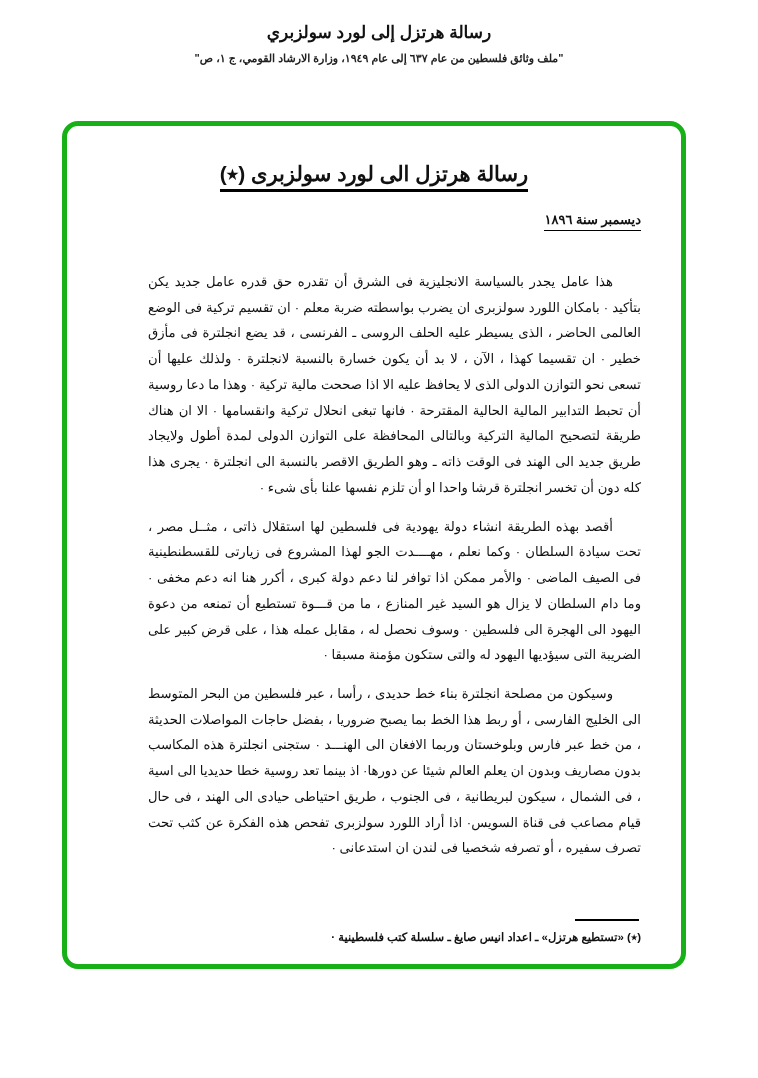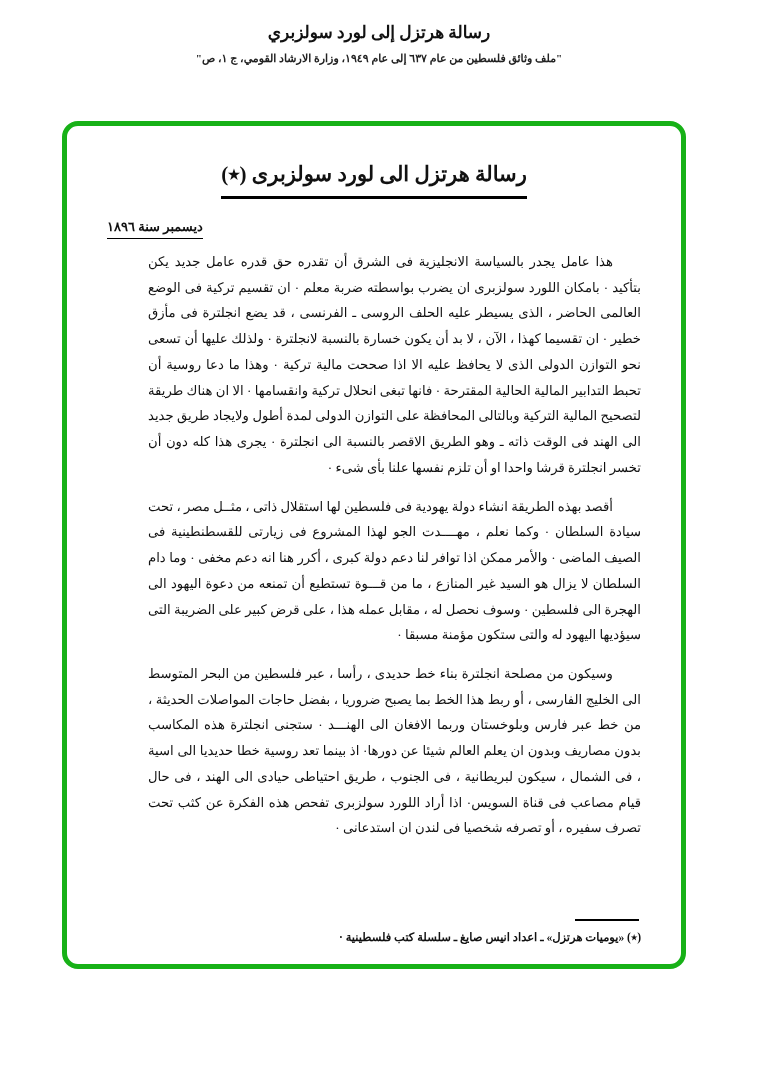--- a/index.html
+++ b/index.html
@@ -5,21 +5,21 @@
   html, body {
     margin: 0;
     padding: 0;
     background: #ffffff;
   }
   .page {
     position: relative;
     width: 758px;
     height: 1078px;
     background: #ffffff;
-    font-family: Liberation Serif, serif;
+    font-family: Liberation Sans, sans-serif;
     direction: rtl;
     color: #111;
     overflow: hidden;
   }
 
   
   .page-header {
     position: absolute;
     top: 22px;
     left: 0;
@@ -57,26 +57,26 @@
   }
 
   .doc-title {
     text-align: center;
     margin-bottom: 18px;
   }
   .doc-title .title-text {
     display: inline-block;
     font-size: 21px;
     font-weight: bold;
-    padding-bottom: 9px;
+    padding-bottom: 3px;
     border-bottom: 3px solid #000;
   }
   .doc-date {
-    text-align: left;
-    margin-bottom: 10px;
+    text-align: right;
+    margin-bottom: 38px;
   }
   .doc-date .date-text {
     display: inline-block;
     font-size: 13px;
     font-weight: bold;
     padding-bottom: 3px;
     border-bottom: 1.5px solid #000;
   }
 
   .doc-body {
@@ -130,19 +130,19 @@
       </div>
 
       <div class="doc-body">
         <p>هذا عامل يجدر بالسياسة الانجليزية فى الشرق أن تقدره حق قدره عامل جديد يكن بتأكيد · بامكان اللورد سولزبرى ان يضرب بواسطته ضربة معلم · ان تقسيم تركية فى الوضع العالمى الحاضر ، الذى يسيطر عليه الحلف الروسى ـ الفرنسى ، قد يضع انجلترة فى مأزق خطير · ان تقسيما كهذا ، الآن ، لا بد أن يكون خسارة بالنسبة لانجلترة · ولذلك عليها أن تسعى نحو التوازن الدولى الذى لا يحافظ عليه الا اذا صححت مالية تركية · وهذا ما دعا روسية أن تحبط التدابير المالية الحالية المقترحة · فانها تبغى انحلال تركية وانقسامها · الا ان هناك طريقة لتصحيح المالية التركية وبالتالى المحافظة على التوازن الدولى لمدة أطول ولايجاد طريق جديد الى الهند فى الوقت ذاته ـ وهو الطريق الاقصر بالنسبة الى انجلترة · يجرى هذا كله دون أن تخسر انجلترة قرشا واحدا او أن تلزم نفسها علنا بأى شىء ·</p>
         <p>أقصد بهذه الطريقة انشاء دولة يهودية فى فلسطين لها استقلال ذاتى ، مثــل مصر ، تحت سيادة السلطان · وكما نعلم ، مهــــدت الجو لهذا المشروع فى زيارتى للقسطنطينية فى الصيف الماضى · والأمر ممكن اذا توافر لنا دعم دولة كبرى ، أكرر هنا انه دعم مخفى · وما دام السلطان لا يزال هو السيد غير المنازع ، ما من قـــوة تستطيع أن تمنعه من دعوة اليهود الى الهجرة الى فلسطين · وسوف نحصل له ، مقابل عمله هذا ، على قرض كبير على الضريبة التى سيؤديها اليهود له والتى ستكون مؤمنة مسبقا ·</p>
         <p>وسيكون من مصلحة انجلترة بناء خط حديدى ، رأسا ، عبر فلسطين من البحر المتوسط الى الخليج الفارسى ، أو ربط هذا الخط بما يصبح ضروريا ، بفضل حاجات المواصلات الحديثة ، من خط عبر فارس وبلوخستان وربما الافغان الى الهنـــد · ستجنى انجلترة هذه المكاسب بدون مصاريف وبدون ان يعلم العالم شيئا عن دورها· اذ بينما تعد روسية خطا حديديا الى اسية ، فى الشمال ، سيكون لبريطانية ، فى الجنوب ، طريق احتياطى حيادى الى الهند ، فى حال قيام مصاعب فى قناة السويس· اذا أراد اللورد سولزبرى تفحص هذه الفكرة عن كثب تحت تصرف سفيره ، أو تصرفه شخصيا فى لندن ان استدعانى ·</p>
       </div>
 
       <div class="footnote">
         <div class="footnote-rule"></div>
-        <div class="footnote-text">(٭) «يوميات هرتزل» ـ اعداد انيس صايغ ـ سلسلة كتب فلسطينية ·</div>
+        <div class="footnote-text">(٭) «تستطيع هرتزل» ـ اعداد انيس صايغ ـ سلسلة كتب فلسطينية ·</div>
       </div>
 
     </div>
   </div>
 
 </div>
 
 </body></html>

